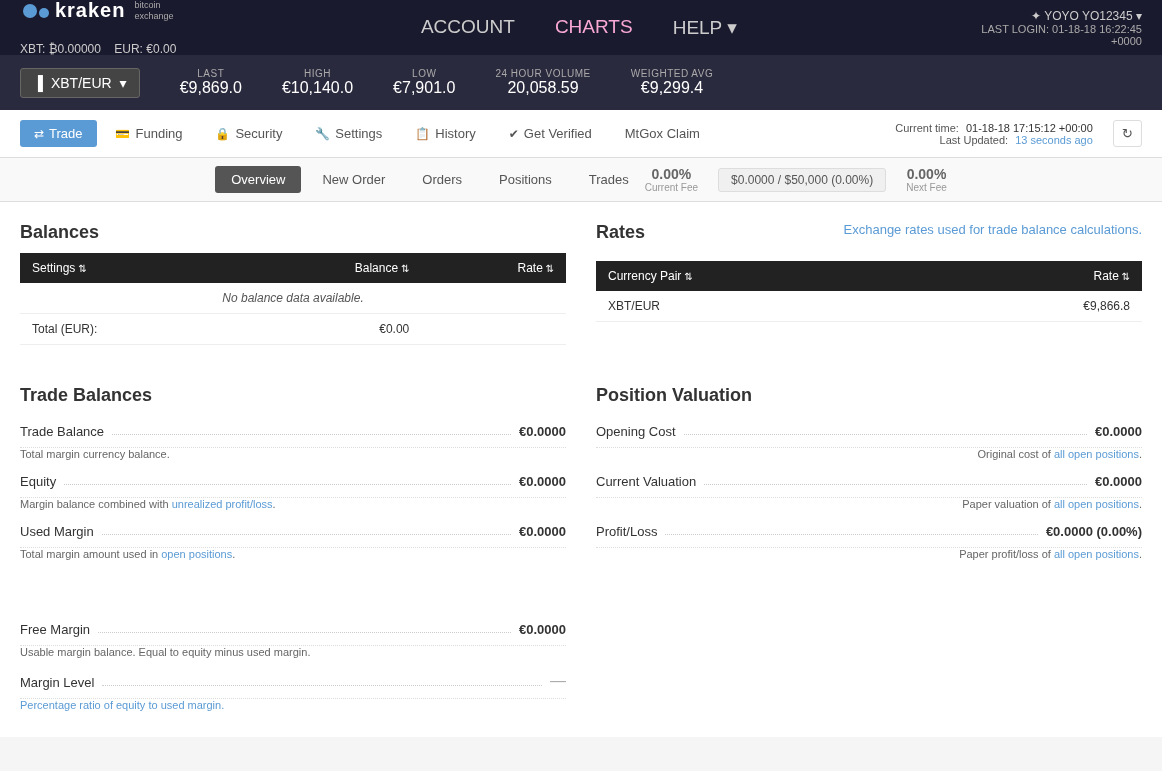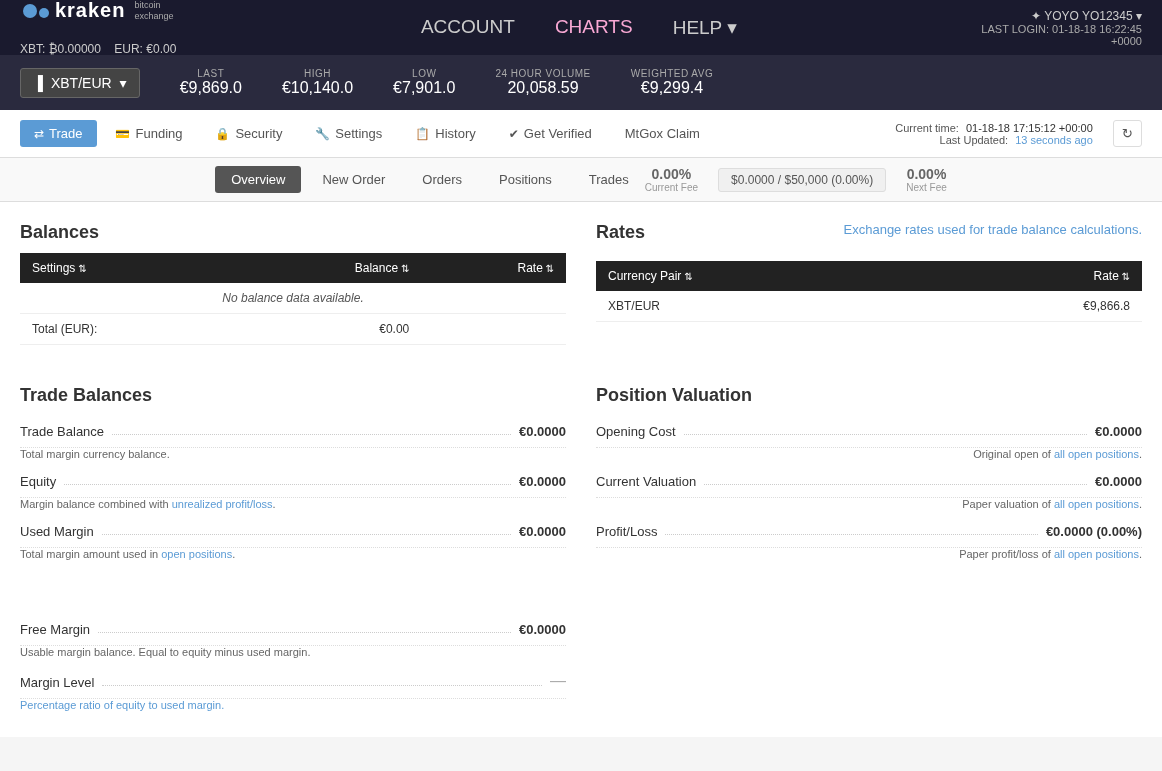--- a/index.html
+++ b/index.html
@@ -401,21 +401,21 @@
         <div class="section-title">Position Valuation</div>
 
         <div class="metric-row">
           <div style="display:flex;align-items:flex-end;flex:1;">
             <span class="metric-label">Opening Cost</span>
             <div class="dotted-line"></div>
             <span class="metric-value">€0.0000</span>
           </div>
         </div>
         <div style="font-size:11px;color:#666;padding-bottom:6px;text-align:right;">
-          <span>Original open of </span><a href="#">all open positions</a><span>.</span>
+          <span>Original cost of </span><a href="#">all open positions</a><span>.</span>
         </div>
 
         <div class="metric-row">
           <div style="display:flex;align-items:flex-end;flex:1;">
             <span class="metric-label">Current Valuation</span>
             <div class="dotted-line"></div>
             <span class="metric-value">€0.0000</span>
           </div>
         </div>
         <div style="font-size:11px;color:#666;padding-bottom:6px;text-align:right;">

